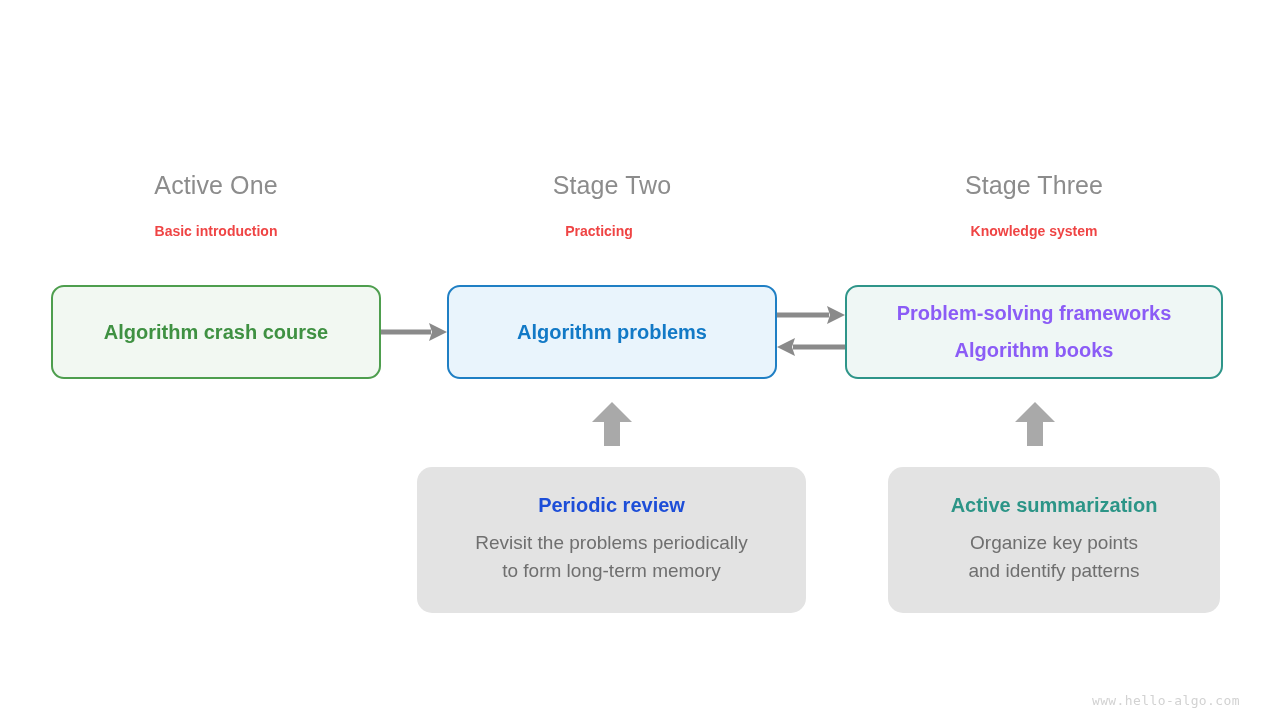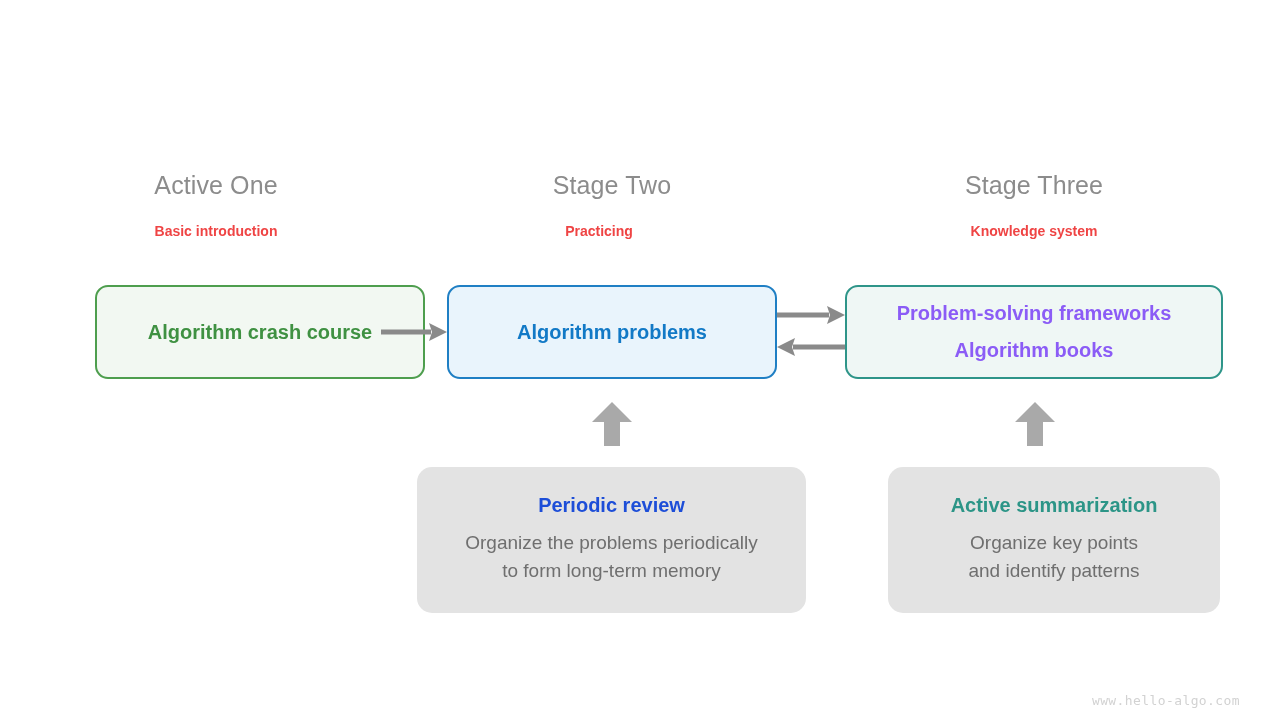--- a/index.html
+++ b/index.html
@@ -60,21 +60,20 @@
     font-size: 20px;
     font-weight: 700;
     line-height: 1.85;
     white-space: nowrap;
   }
 
   #box-stage-one {
     left: 51px;  top: 285px;  width: 330px;  height: 94px;
     border-color: #4e9e4e;
     background: #f2f8f2;
-    margin-left: 44px;
   }
   #box-stage-one .box-line { color: #3f9142; }
 
   #box-stage-two {
     left: 447px; top: 285px;  width: 330px;  height: 94px;
     border-color: #1f7fc4;
     background: #e9f4fc;
   }
   #box-stage-two .box-line { color: #1279c6; }
 
@@ -161,21 +160,21 @@
     <div class="box-line">Algorithm problems</div>
   </div>
 
   <div class="stage-box" id="box-stage-three">
     <div class="box-line">Problem-solving frameworks</div>
     <div class="box-line">Algorithm books</div>
   </div>
 
   <div class="support-box" id="box-periodic-review">
     <div class="support-title">Periodic review</div>
-    <div class="support-desc">Organize the problems periodically</div>
+    <div class="support-desc">Revisit the problems periodically</div>
     <div class="support-desc">to form long-term memory</div>
   </div>
 
   <div class="support-box" id="box-active-summarization">
     <div class="support-title">Active summarization</div>
     <div class="support-desc">Organize key points</div>
     <div class="support-desc">and identify patterns</div>
   </div>
 
   <svg class="connector" style="left:379px; top:316px;" width="70" height="32" viewBox="0 0 70 32">

